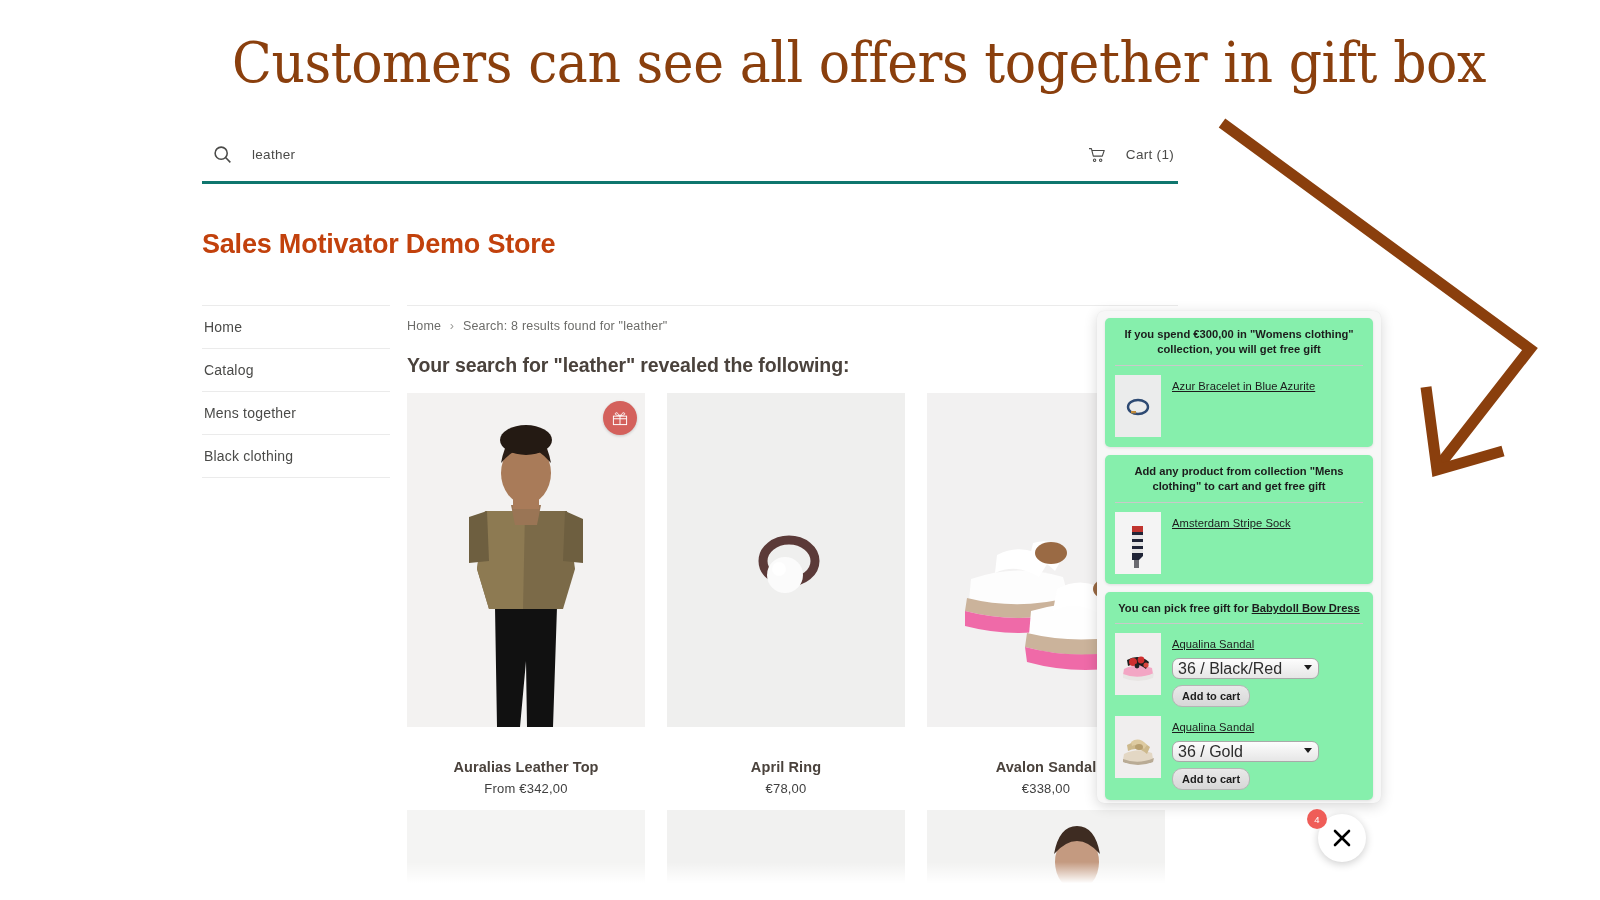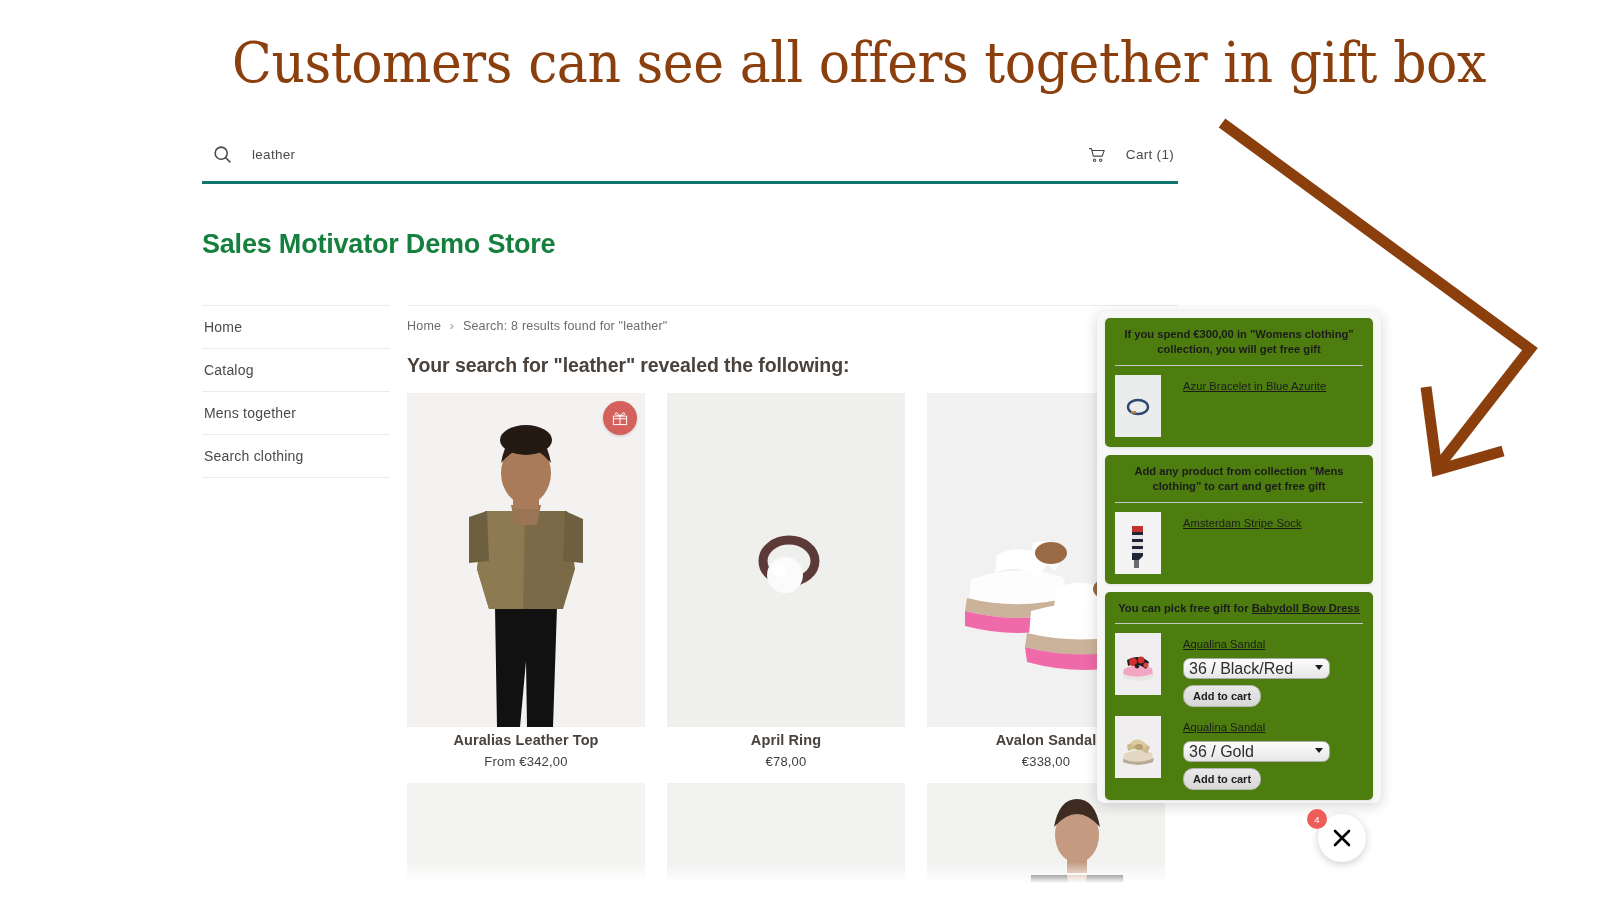--- a/index.html
+++ b/index.html
@@ -86,21 +86,21 @@
     text-decoration: none;
     white-space: nowrap;
   }
   .cart-icon { width: 18px; height: 16px; display:block; }
 
   
   .store-title {
     margin: 45px 0 0 12px;
     font-size: 27px;
     font-weight: bold;
-    color: #15803d;
+    color: #c2410c;
     letter-spacing: -0.2px;
   }
 
   
   .body-cols {
     display: flex;
     margin-top: 45px;
     padding: 0 12px;
   }
   .sidebar { width: 188px; flex: 0 0 188px; }
@@ -144,21 +144,21 @@
     position: relative;
     margin-bottom: 14px;
   }
   .thumb {
     position: relative;
     width: 238px; height: 334px;
     background: #f1f1f0;
     overflow: hidden;
   }
   .card-title {
-    margin-top: 5px;
+    margin-top: 32px;
     text-align: center;
     font-size: 14.5px;
     font-weight: bold;
     color: #4a423c;
     letter-spacing: 0.1px;
   }
   .card-price {
     margin-top: 6px;
     text-align: center;
     font-size: 13px;
@@ -190,21 +190,21 @@
     position: absolute;
     left: 1097px; top: 311px;
     width: 284px; height: 492px;
     background: #f7f7f7;
     border-radius: 7px;
     box-shadow: 0 3px 14px rgba(0,0,0,.16), 0 0 1px rgba(0,0,0,.08);
     padding: 7px 8px;
     overflow: hidden;
   }
   .offer-card {
-    background: #4d7c0f;
+    background: #86efac;
     border-radius: 5px;
     box-shadow: 0 1px 3px rgba(0,0,0,.10);
     padding: 9px 10px 10px 10px;
     margin-bottom: 8px;
   }
   .offer-title {
     font-size: 11.2px;
     font-weight: bold;
     color: #1c1c1c;
     text-align: center;
@@ -212,21 +212,21 @@
     padding: 0 2px 7px 2px;
     border-bottom: 1px solid #c9c9c9;
   }
   .offer-title .plink {
     text-decoration: underline;
     color: #1c1c1c;
     cursor: pointer;
   }
   .gift-row {
     display: flex;
-    gap: 22px;
+    gap: 11px;
     padding-top: 9px;
     align-items: flex-start;
   }
   .gift-thumb {
     width: 46px; height: 62px;
     background: #eceded;
     flex: 0 0 46px;
     position: relative;
     overflow: hidden;
   }
@@ -337,21 +337,21 @@
 
     <div class="store-title">Sales Motivator Demo Store</div>
 
     <div class="body-cols">
 
       <nav class="sidebar">
         <div class="nav-top-rule"></div>
         <div class="nav-item">Home</div>
         <div class="nav-item">Catalog</div>
         <div class="nav-item">Mens together</div>
-        <div class="nav-item">Search clothing</div>
+        <div class="nav-item">Black clothing</div>
       </nav>
 
       <div class="content">
         <div class="content-rule"></div>
 
         <div class="breadcrumb">
           <a href="#">Home</a>
           <span class="crumb-sep">›</span>
           <span>Search: 8 results found for "leather"</span>
         </div>

